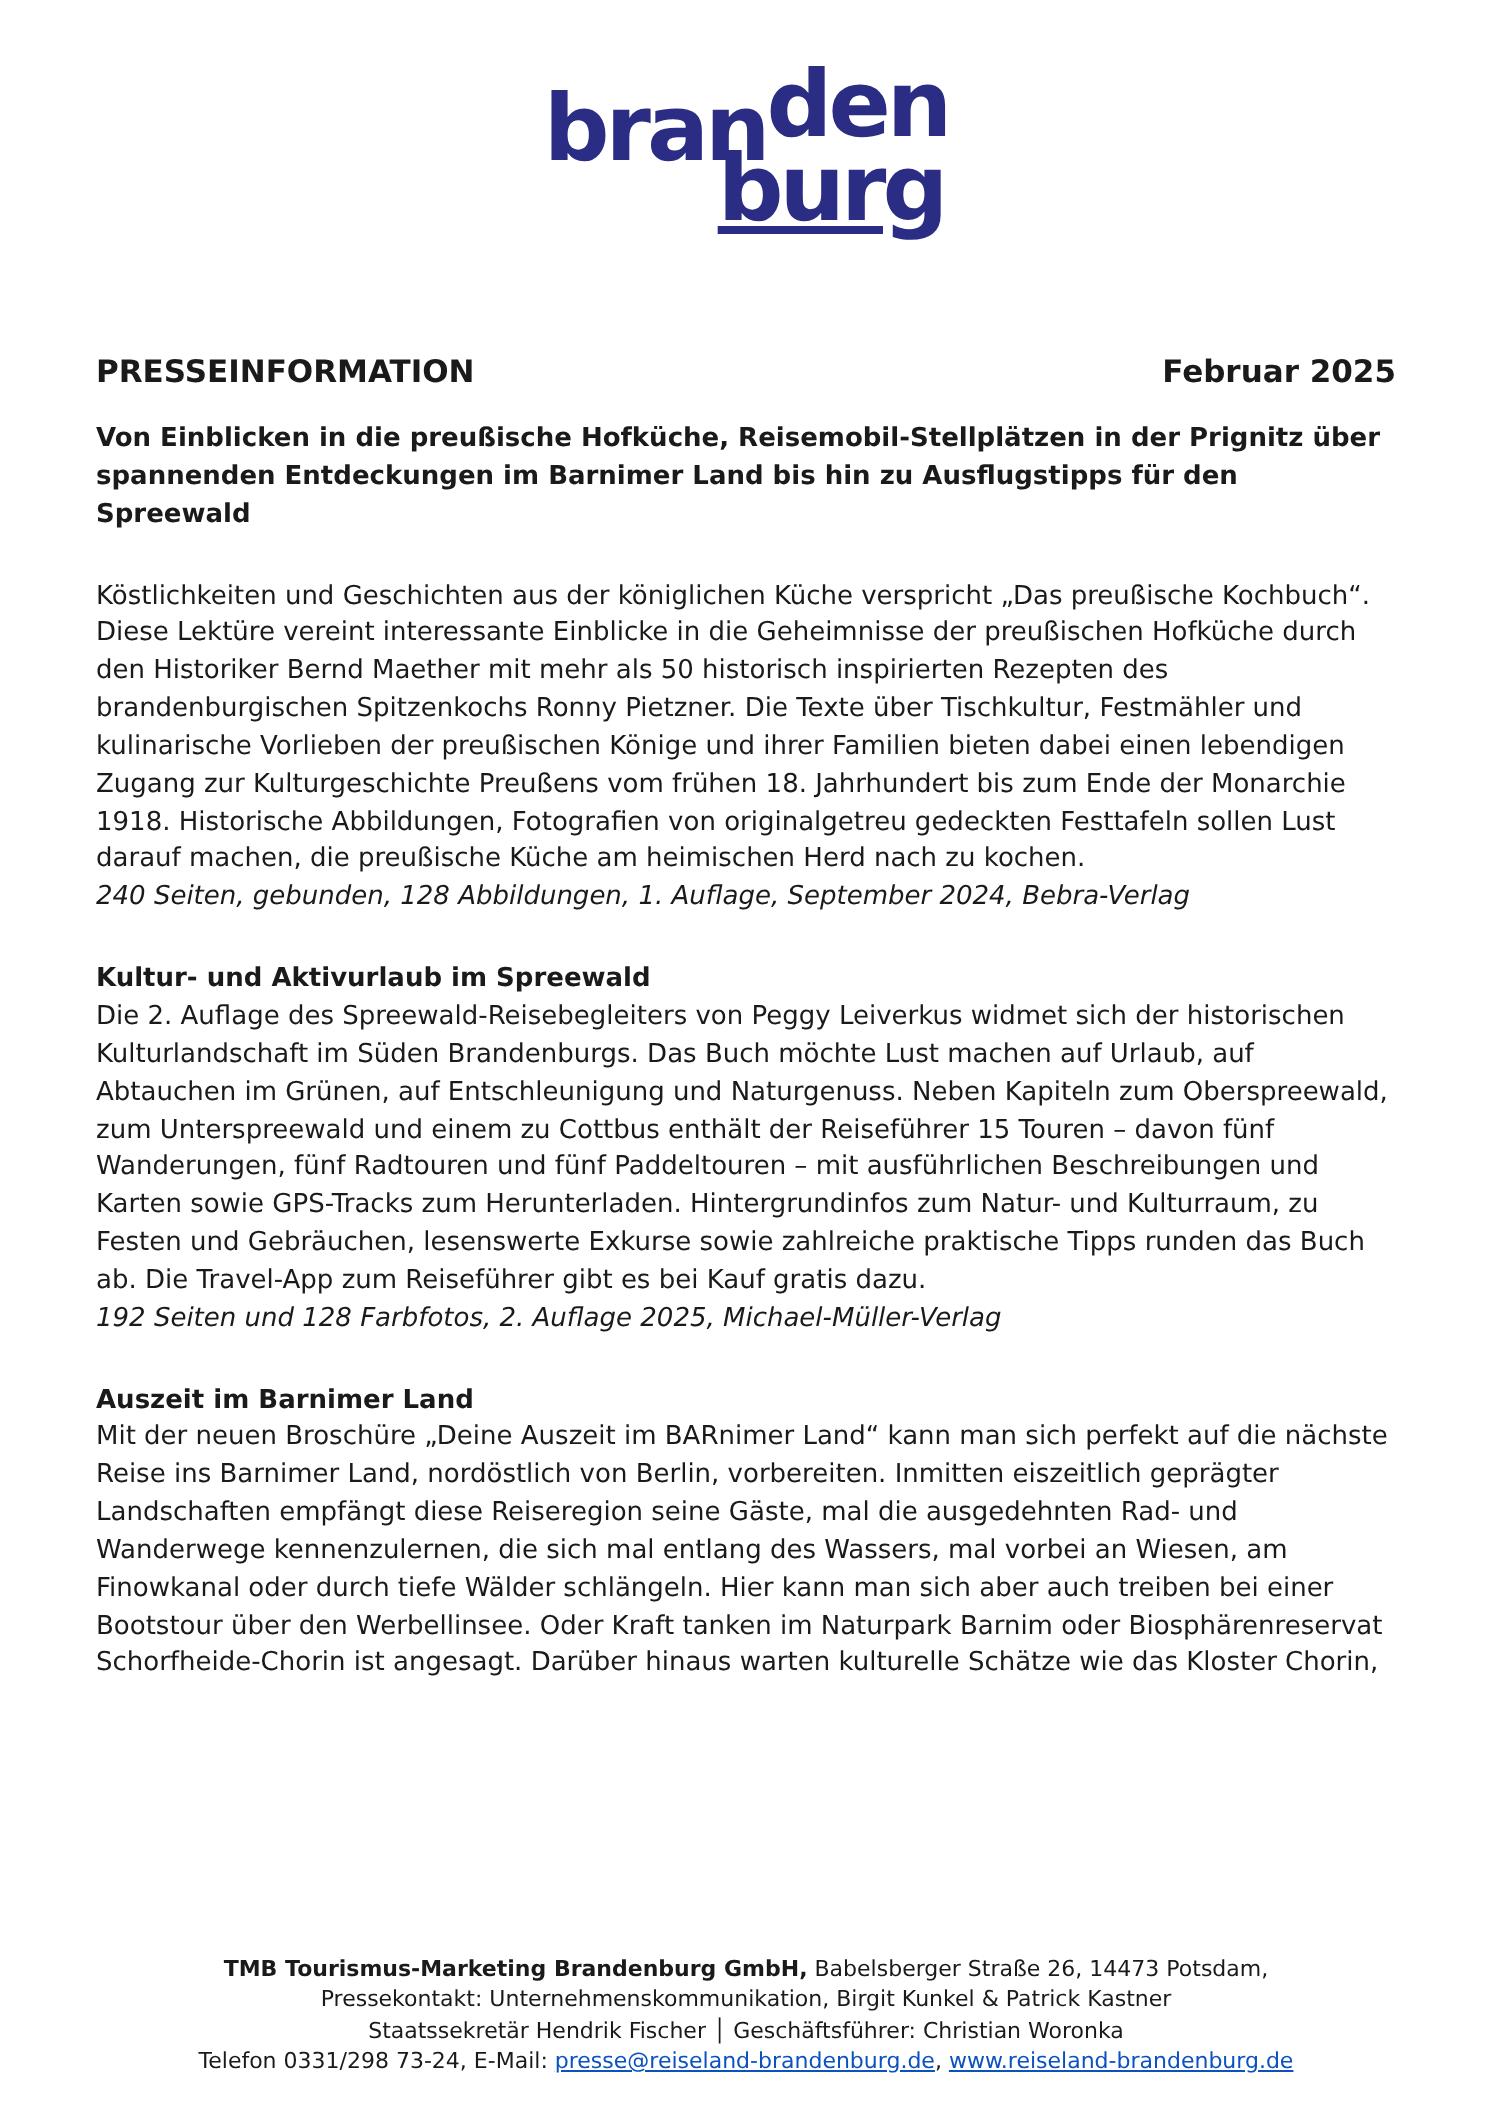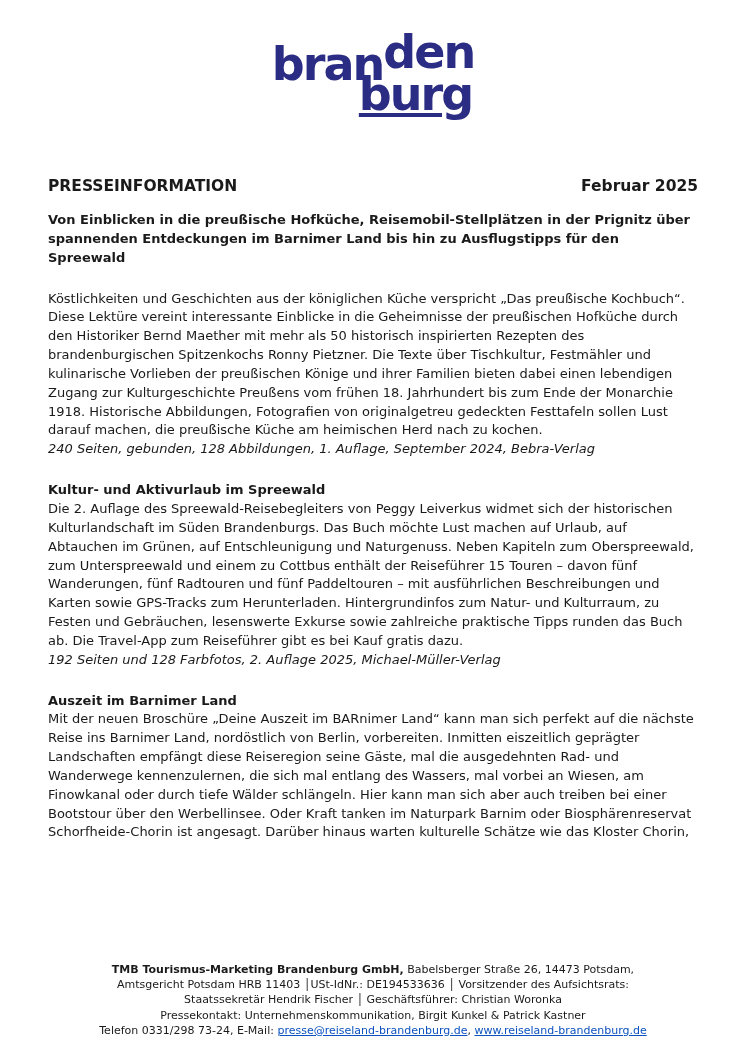--- a/index.html
+++ b/index.html
@@ -70,19 +70,18 @@
 
     <div class="section">
       <p class="sec-heading">Auszeit im Barnimer Land</p>
       <p class="sec-body">Mit der neuen Broschüre „Deine Auszeit im BARnimer Land“ kann man sich perfekt auf die nächste Reise ins Barnimer Land, nordöstlich von Berlin, vorbereiten. Inmitten eiszeitlich geprägter Landschaften empfängt diese Reiseregion seine Gäste, mal die ausgedehnten Rad- und Wanderwege kennenzulernen, die sich mal entlang des Wassers, mal vorbei an Wiesen, am Finowkanal oder durch tiefe Wälder schlängeln. Hier kann man sich aber auch treiben bei einer Bootstour über den Werbellinsee. Oder Kraft tanken im Naturpark Barnim oder Biosphärenreservat Schorfheide-Chorin ist angesagt. Darüber hinaus warten kulturelle Schätze wie das Kloster Chorin,</p>
     </div>
 
   </div>
 
   <div class="footer">
     <p><span class="b">TMB Tourismus-Marketing Brandenburg GmbH,</span><span> Babelsberger Straße 26, 14473 Potsdam,</span></p>
-    <p>Amtsgericht Potsdam HRB 11403 │USt-IdNr.: DE194533636 │ Vorsitzender des Aufsichtsrats:</p>
+    <p>Pressekontakt: Unternehmenskommunikation, Birgit Kunkel &amp; Patrick Kastner</p>
     <p>Staatssekretär Hendrik Fischer │ Geschäftsführer: Christian Woronka</p>
-    <p>Pressekontakt: Unternehmenskommunikation, Birgit Kunkel &amp; Patrick Kastner</p>
     <p><span>Telefon 0331/298 73-24, E-Mail: </span><a class="link">presse@reiseland-brandenburg.de</a><span>, </span><a class="link">www.reiseland-brandenburg.de</a></p>
   </div>
 
 </div>
 
 </body></html>

